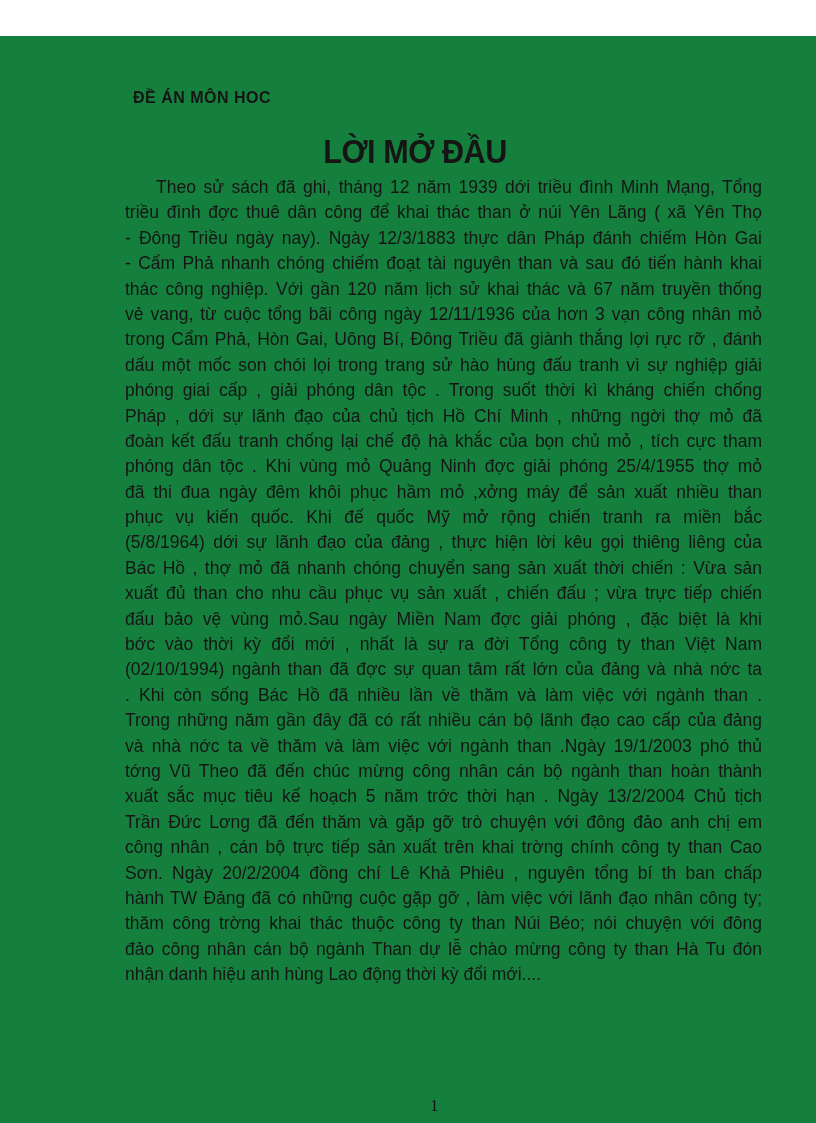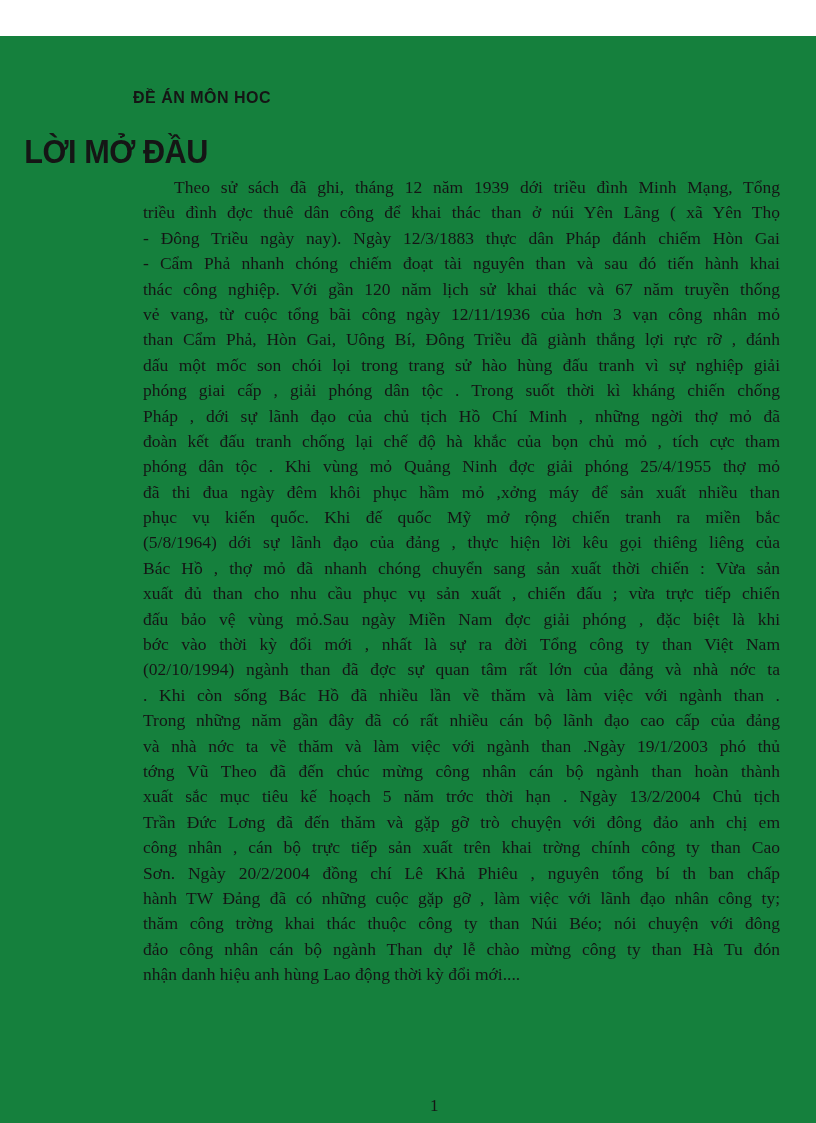--- a/index.html
+++ b/index.html
@@ -32,42 +32,42 @@
     line-height: 23px;
     letter-spacing: 0.5px;
     white-space: nowrap;
   }
   
   .doc-title {
     position: absolute;
     left: 0;
     top: 94px;
     width: 816px;
-    text-align: left;
+    text-align: center;
     padding-left: 14px;
     box-sizing: border-box;
   }
   .doc-title .title-inner {
     display: inline-block;
     font-family: "Liberation Sans", sans-serif;
     font-weight: bold;
     font-size: 34px;
     line-height: 42px;
     letter-spacing: -0.5px;
     transform: scaleX(0.9);
     transform-origin: center;
     white-space: nowrap;
   }
   
   .body-block {
     position: absolute;
-    left: 143px;
+    left: 125px;
     top: 139px;
     width: 637px;
-    font-family: Liberation Serif, serif;
+    font-family: Liberation Sans, sans-serif;
     font-size: 17.5px;
   }
   .body-block .line {
     height: 25.4px;
     line-height: 25.4px;
     text-align: justify;
     text-align-last: justify;
     white-space: nowrap;
     overflow: visible;
   }
@@ -111,21 +111,21 @@
     <span class="title-inner">LỜI MỞ ĐẦU</span>
   </div>
 
   <div class="body-block">
       <div class="line">Theo sử sách đã ghi, tháng 12 năm 1939 dới  triều đình Minh Mạng, Tổng</div>
       <div class="line">triều đình đợc  thuê dân công để khai thác than ở núi Yên Lãng ( xã Yên Thọ</div>
       <div class="line">- Đông Triều ngày nay). Ngày 12/3/1883 thực dân Pháp đánh chiếm Hòn Gai</div>
       <div class="line">- Cẩm Phả nhanh chóng chiếm đoạt tài nguyên than và sau đó tiến hành khai</div>
       <div class="line">thác công nghiệp. Với gần 120 năm lịch sử khai thác và 67 năm truyền thống</div>
       <div class="line">vẻ vang, từ cuộc tổng bãi công ngày 12/11/1936 của hơn 3 vạn công nhân mỏ</div>
-      <div class="line">than Cẩm Phả, Hòn Gai, Uông Bí, Đông Triều đã giành thắng lợi rực rỡ , đánh</div>
+      <div class="line">trong Cẩm Phả, Hòn Gai, Uông Bí, Đông Triều đã giành thắng lợi rực rỡ , đánh</div>
       <div class="line">dấu một mốc son chói lọi trong trang sử hào hùng đấu tranh vì sự nghiệp giải</div>
       <div class="line">phóng giai cấp , giải phóng dân tộc . Trong suốt thời kì kháng chiến chống</div>
       <div class="line">Pháp , dới  sự lãnh đạo của chủ tịch Hồ Chí Minh , những ngời  thợ mỏ đã</div>
       <div class="line">đoàn kết đấu tranh chống lại chế độ hà khắc của bọn chủ mỏ , tích cực tham</div>
       <div class="line">phóng dân tộc . Khi vùng mỏ Quảng Ninh đợc  giải phóng 25/4/1955 thợ mỏ</div>
       <div class="line">đã thi đua ngày đêm khôi phục hầm mỏ ,xởng  máy để sản xuất nhiều than</div>
       <div class="line">phục vụ kiến quốc. Khi đế quốc Mỹ mở rộng chiến tranh ra miền bắc</div>
       <div class="line">(5/8/1964) dới  sự lãnh đạo của đảng , thực hiện lời kêu gọi thiêng liêng của</div>
       <div class="line">Bác Hồ , thợ mỏ đã nhanh chóng chuyển sang sản xuất thời chiến : Vừa sản</div>
       <div class="line">xuất đủ than cho nhu cầu phục vụ sản xuất , chiến đấu ; vừa trực tiếp chiến</div>

